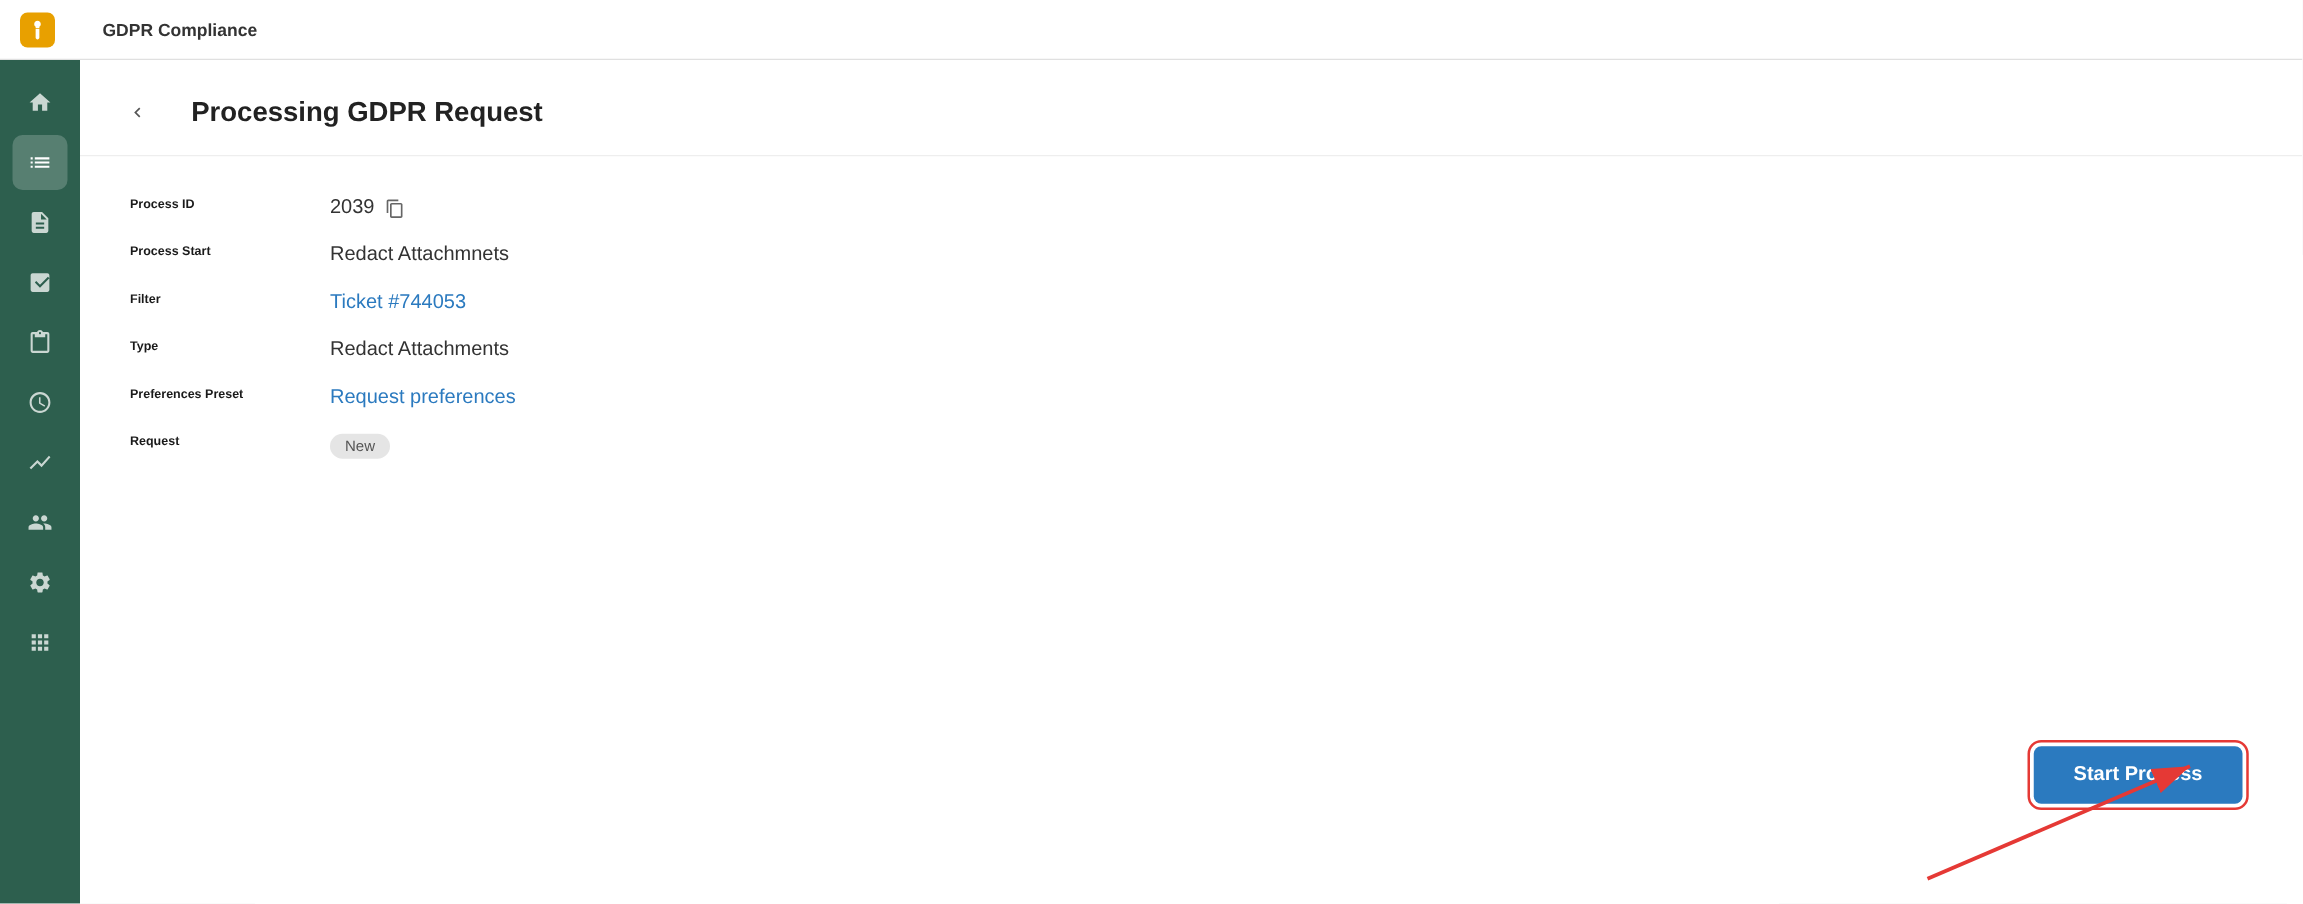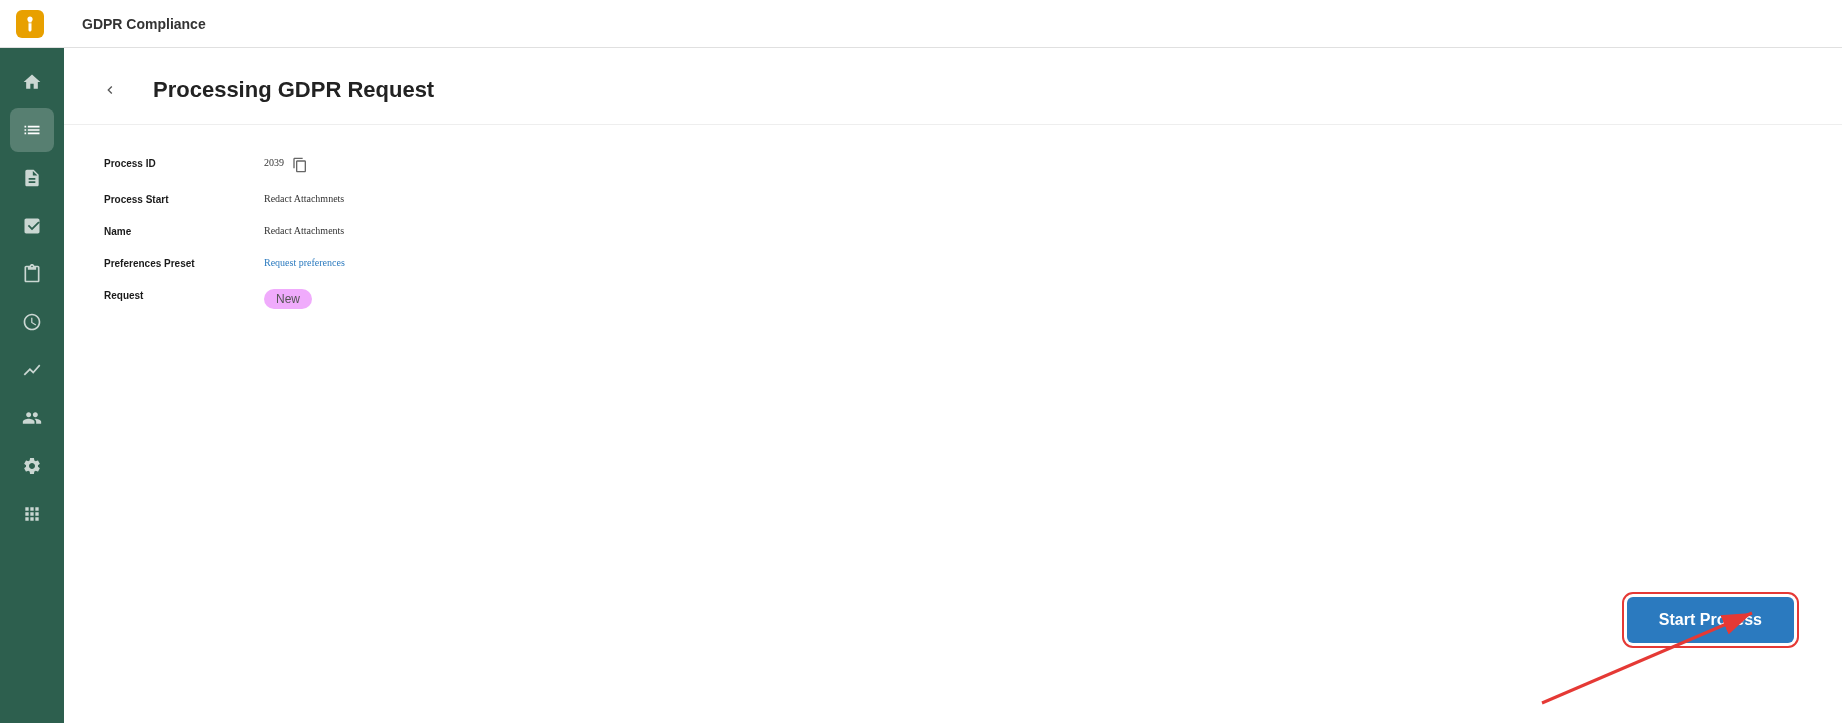--- a/index.html
+++ b/index.html
@@ -101,39 +101,38 @@
     }
     .form-label {
       width: 160px;
       font-size: 10px;
       font-weight: 700;
       color: #1a1a1a;
       padding-top: 1px;
       flex-shrink: 0;
     }
     .form-value {
-      font-size: 10px;
+      font-size: 16px;
       color: #333;
       display: flex;
-      align-items: flex-start;
+      align-items: flex-end;
       gap: 8px;
-      font-family: Liberation Serif, serif;
     }
     .form-value.link {
       color: #2b7abf;
       cursor: pointer;
     }
     .copy-icon {
       width: 16px; height: 16px;
       cursor: pointer;
       color: #666;
       display: flex; align-items: center; justify-content: center;
     }
     .status-badge {
-      background: #f0abfc;
+      background: #e5e5e5;
       color: #555;
       font-size: 12px;
       font-weight: 500;
       padding: 3px 12px;
       border-radius: 12px;
       display: inline-block;
     }
 
     
     .start-process-btn {
@@ -263,23 +262,27 @@
               </svg>
           </span>
         </span>
       </div>
 
       <div class="form-row">
         <span class="form-label">Process Start</span>
         <span class="form-value">Redact Attachmnets</span>
       </div>
 
-
-      <div class="form-row">
-        <span class="form-label">Name</span>
+      <div class="form-row">
+        <span class="form-label">Filter</span>
+        <span class="form-value link">Ticket #744053</span>
+      </div>
+
+      <div class="form-row">
+        <span class="form-label">Type</span>
         <span class="form-value">Redact Attachments</span>
       </div>
 
       <div class="form-row">
         <span class="form-label">Preferences Preset</span>
         <span class="form-value link">Request preferences</span>
       </div>
 
       <div class="form-row">
         <span class="form-label">Request</span>

